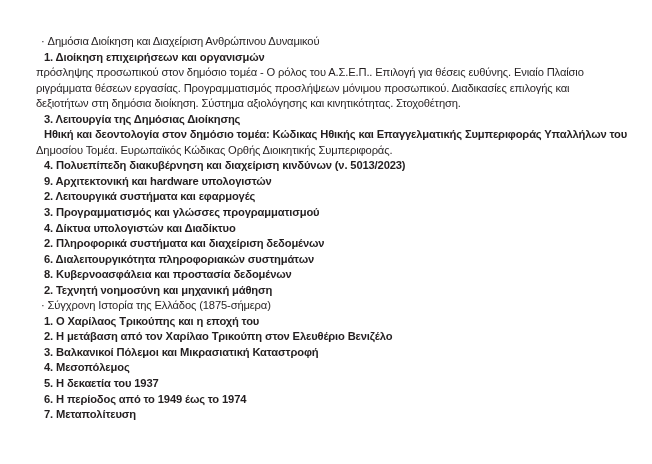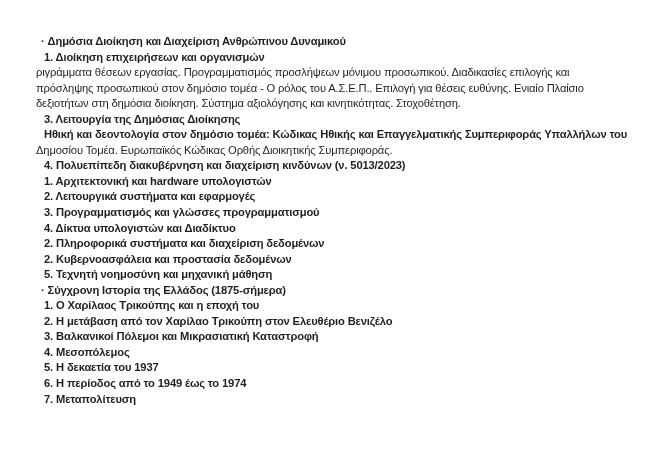--- a/index.html
+++ b/index.html
@@ -2,45 +2,46 @@
 <html><head>
 <meta charset="utf-8">
 <style>
   html, body { margin: 0; padding: 0; background: #ffffff; }
   body { width: 652px; height: 464px; overflow: hidden; position: relative;
          font-family: "Liberation Sans", "DejaVu Sans", sans-serif; color: #231f20; }
   .doc { position: absolute; left: 36px; top: 34px; width: 574px;
          font-size: 11.2px; line-height: 15.55px; letter-spacing: -0.15px; }
   .line { white-space: nowrap; }
   .ind { padding-left: 8px; font-weight: bold; }
-  .heading { font-weight: bold; padding-left: 5px; }
+  .heading { font-weight: normal; padding-left: 5px; }
   .heading .bullet { margin-right: 3px; }
 </style>
 </head>
 <body>
 
 <div class="doc">
 
   <div class="line heading"><span class="bullet">·</span><span>Δημόσια Διοίκηση και Διαχείριση Ανθρώπινου Δυναμικού</span></div>
   <div class="line ind">1. Διοίκηση επιχειρήσεων και οργανισμών</div>
+  <div class="line">πρόσληψης προσωπικού στον δημόσιο τομέα - Ο ρόλος του Α.Σ.Ε.Π.. Επιλογή για θέσεις ευθύνης. Ενιαίο Πλαίσιο</div>
   <div class="line">ριγράμματα θέσεων εργασίας. Προγραμματισμός προσλήψεων μόνιμου προσωπικού. Διαδικασίες επιλογής και</div>
-  <div class="line">πρόσληψης προσωπικού στον δημόσιο τομέα - Ο ρόλος του Α.Σ.Ε.Π.. Επιλογή για θέσεις ευθύνης. Ενιαίο Πλαίσιο</div>
   <div class="line">δεξιοτήτων στη δημόσια διοίκηση. Σύστημα αξιολόγησης και κινητικότητας. Στοχοθέτηση.</div>
   <div class="line ind">3. Λειτουργία της Δημόσιας Διοίκησης</div>
   <div class="line ind">Ηθική και δεοντολογία στον δημόσιο τομέα: Κώδικας Ηθικής και Επαγγελματικής Συμπεριφοράς Υπαλλήλων του</div>
   <div class="line">Δημοσίου Τομέα. Ευρωπαϊκός Κώδικας Ορθής Διοικητικής Συμπεριφοράς.</div>
   <div class="line ind">4. Πολυεπίπεδη διακυβέρνηση και διαχείριση κινδύνων (ν. 5013/2023)</div>
 
-  <div class="line ind">1. Αρχιτεκτονική και hardware υπολογιστών</div>
+  <div class="line ind">9. Αρχιτεκτονική και hardware υπολογιστών</div>
   <div class="line ind">2. Λειτουργικά συστήματα και εφαρμογές</div>
   <div class="line ind">3. Προγραμματισμός και γλώσσες προγραμματισμού</div>
   <div class="line ind">4. Δίκτυα υπολογιστών και Διαδίκτυο</div>
   <div class="line ind">2. Πληροφορικά συστήματα και διαχείριση δεδομένων</div>
-  <div class="line ind">2. Κυβερνοασφάλεια και προστασία δεδομένων</div>
-  <div class="line ind">5. Τεχνητή νοημοσύνη και μηχανική μάθηση</div>
+  <div class="line ind">6. Διαλειτουργικότητα πληροφοριακών συστημάτων</div>
+  <div class="line ind">8. Κυβερνοασφάλεια και προστασία δεδομένων</div>
+  <div class="line ind">2. Τεχνητή νοημοσύνη και μηχανική μάθηση</div>
 
   <div class="line heading"><span class="bullet">·</span><span>Σύγχρονη Ιστορία της Ελλάδος (1875-σήμερα)</span></div>
   <div class="line ind">1. Ο Χαρίλαος Τρικούπης και η εποχή του</div>
   <div class="line ind">2. Η μετάβαση από τον Χαρίλαο Τρικούπη στον Ελευθέριο Βενιζέλο</div>
   <div class="line ind">3. Βαλκανικοί Πόλεμοι και Μικρασιατική Καταστροφή</div>
   <div class="line ind">4. Μεσοπόλεμος</div>
   <div class="line ind">5. Η δεκαετία του 1937</div>
   <div class="line ind">6. Η περίοδος από το 1949 έως το 1974</div>
   <div class="line ind">7. Μεταπολίτευση</div>
 </div>

